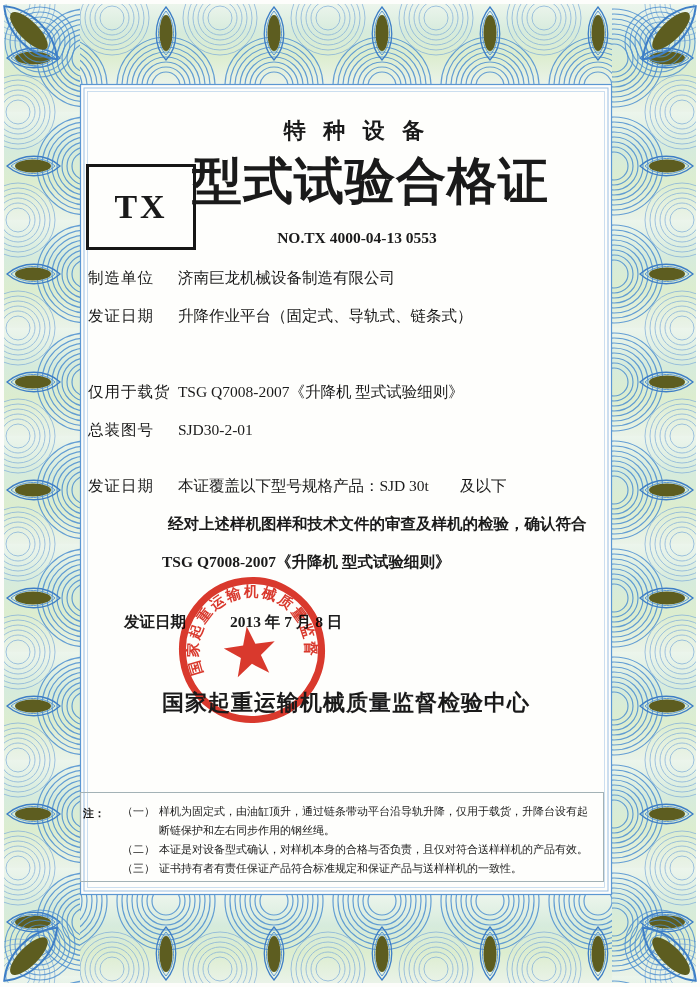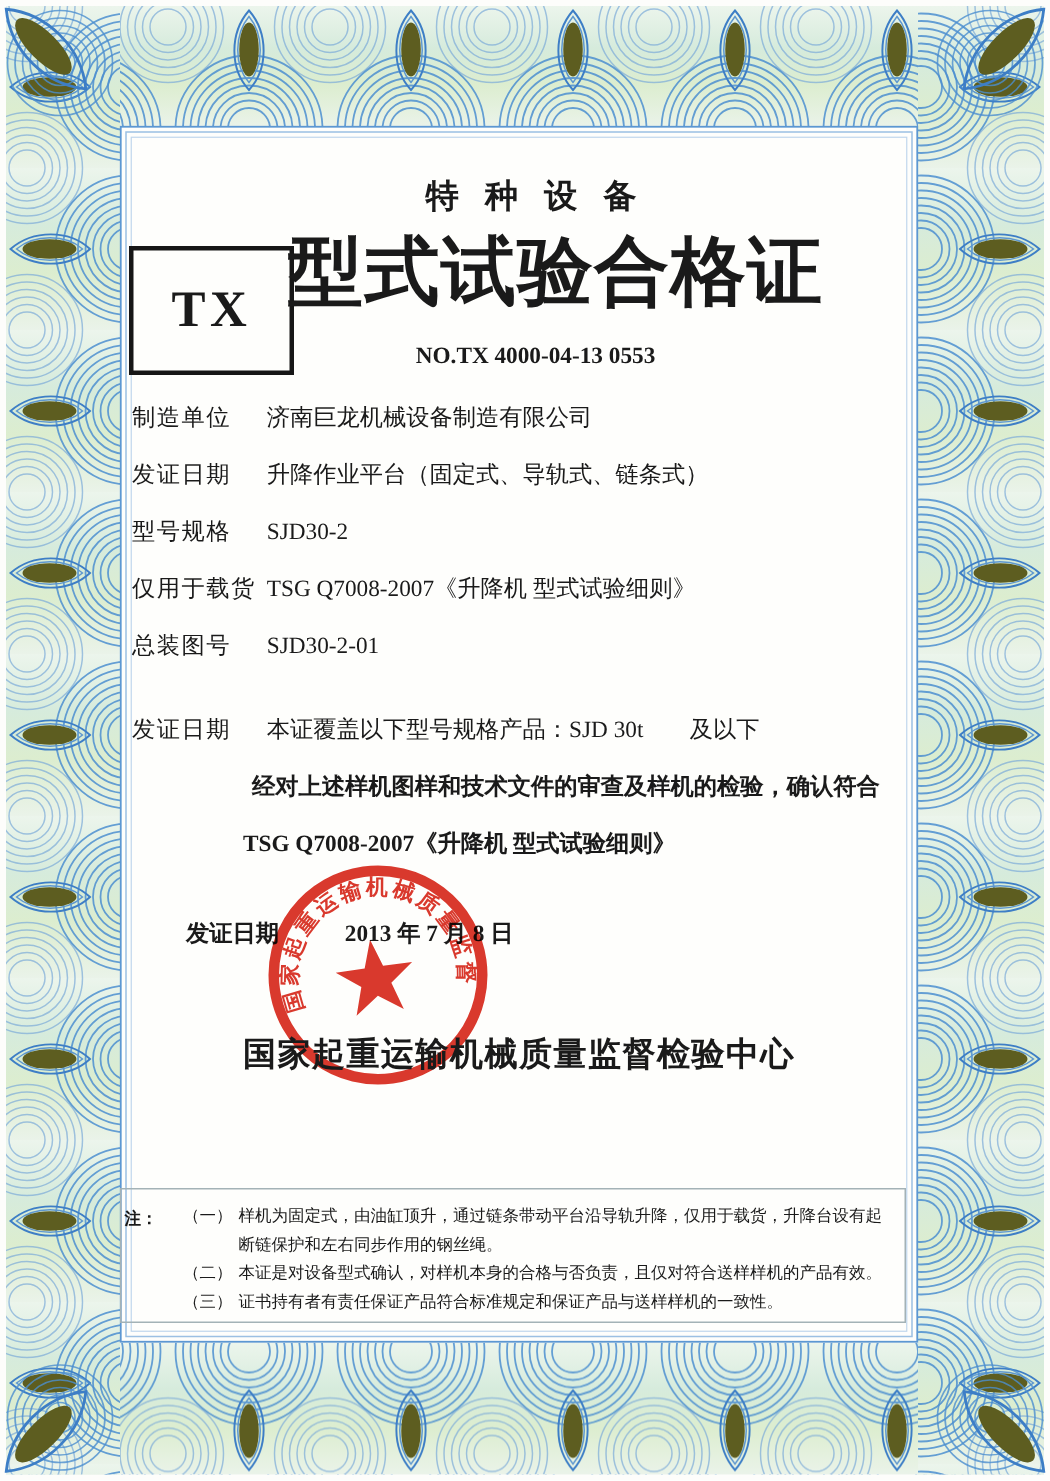--- a/index.html
+++ b/index.html
@@ -135,24 +135,20 @@
   <div class="abs cert-no">NO.TX 4000-04-13 0553</div>
 
   <div class="abs field-row" style="top:268px">
     <span class="flabel">制造单位</span>
     <span class="fvalue">济南巨龙机械设备制造有限公司</span>
   </div>
   <div class="abs field-row" style="top:306px">
     <span class="flabel">发证日期</span>
     <span class="fvalue">升降作业平台（固定式、导轨式、链条式）</span>
   </div>
-  <div class="abs field-row" style="top:344px">
-    <span class="flabel">型号规格</span>
-    <span class="fvalue">SJD30-2</span>
-  </div>
   <div class="abs field-row" style="top:382px">
     <span class="flabel">仅用于载货</span>
     <span class="fvalue">TSG Q7008-2007《升降机 型式试验细则》</span>
   </div>
   <div class="abs field-row" style="top:420px">
     <span class="flabel">总装图号</span>
     <span class="fvalue">SJD30-2-01</span>
   </div>
 
   <div class="abs field-row" style="top:476px">

